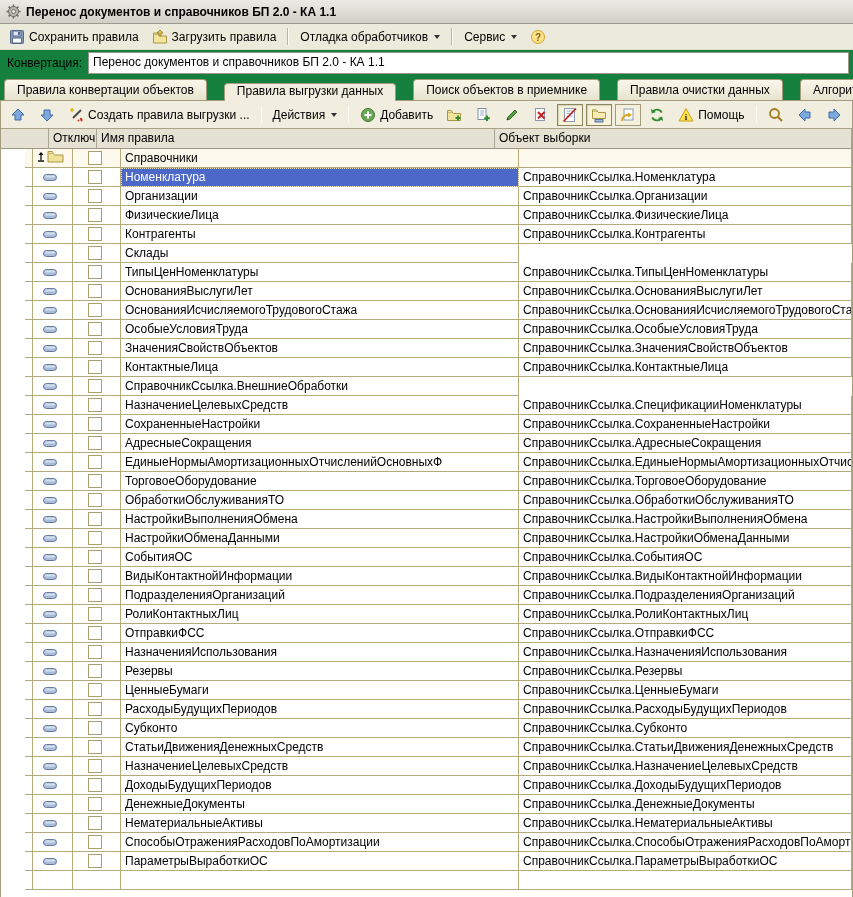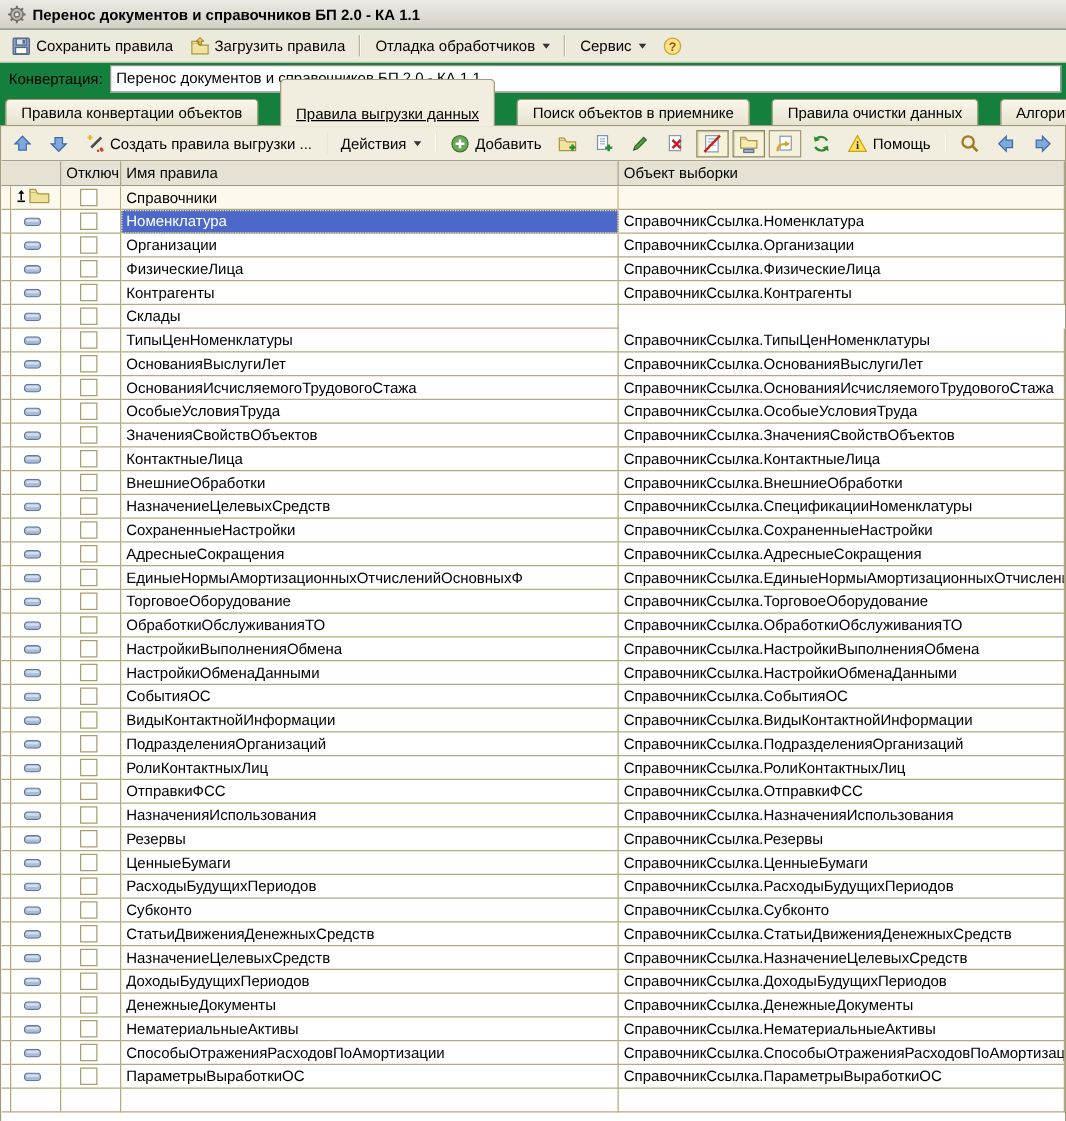--- a/index.html
+++ b/index.html
@@ -26,35 +26,35 @@
 
   
   .convrow{height:26px;flex:0 0 26px;display:flex;align-items:center;padding:0 4px 0 7px;gap:6px;}
   .convrow .field{flex:1;height:18px;background:#fff;border:1px solid #9a978a;
     padding:1px 4px;line-height:17px;white-space:nowrap;overflow:hidden;}
 
   
   .tabstrip{height:24px;flex:0 0 24px;display:flex;align-items:flex-end;padding:0 0 0 4px;gap:17px;position:relative;z-index:2;}
   .tab{padding:3px 12px 3px 12px;border:1px solid #a39b7c;border-bottom:none;
     border-radius:4px 4px 0 0;background:linear-gradient(#faf7ea,#e7e3d0);white-space:nowrap;}
-  .tab.active{background:#f1eedf;padding-top:20px;margin-bottom:-1px;position:relative;z-index:3;text-decoration:underline;}
+  .tab.active{background:#f1eedf;padding-top:0;margin-bottom:-1px;position:relative;z-index:3;}
 
   
   .panel{flex:1;border:1px solid #a39b7c;border-bottom:none;background:#f1eedf;
     display:flex;flex-direction:column;overflow:hidden;position:relative;z-index:1;}
   .toolbar.inner{height:27px;flex:0 0 27px;background:#f1eedf;}
 
   
   .table{flex:1;display:flex;flex-direction:column;overflow:hidden;border-top:1px solid #a9a188;background:#fff;}
   .trow,.thead{display:grid;grid-template-columns:8px 40px 48px 398px 1fr;}
   .thead{height:20px;flex:0 0 20px;background:#e6e2d3;}
   .thead .hc{border-right:1px solid #aaa694;border-bottom:1px solid #9b9786;
     padding:2px 4px;white-space:nowrap;overflow:hidden;line-height:15px;}
   .thead .hc.first{border-right:none;}
-  .tbody{flex:1;overflow:hidden;}
+  .tbody{flex:1;overflow:hidden;margin-left:24px;}
   .trow{height:19px;background:#fff;}
   .trow .c{border-right:1px solid #b4ab7d;border-bottom:1px solid #b4ab7d;
     display:flex;align-items:center;overflow:hidden;white-space:nowrap;}
   .trow .c.c0{border-right:1px solid #b4ab7d;}
   .trow .c.c3,.trow .c.c4{padding:0 4px;}
   .trow.group .c{background:#fdf9ec;}
   .c3.selected{background:#4c68c8;color:#fff;outline:1px dotted #efe6bb;outline-offset:-1px;}
   .cb{width:12px;height:12px;border:1px solid #a89e6e;background:#fff;margin-left:15px;display:inline-block;}
   .c1 .cicon{margin-left:10px;display:inline-flex;align-items:center;gap:2px;}
   .trow.group .c1 .cicon{margin-left:4px;}
@@ -467,21 +467,20 @@
               <span class="cicon">
                 <span><svg width="14" height="7" viewBox="0 0 14 7">
                     <rect x="0.5" y="0.5" width="13" height="6" rx="3" fill="#a9bdd8" stroke="#64799c"></rect>
                     <rect x="2" y="1.5" width="10" height="2" rx="1" fill="#d3dfee"></rect>
                   </svg></span>
               </span>
             </div>
             <div class="c c2">
               <span class="cb"></span>
             </div>
-            <div class="c c3">ВнешниеОбработки</div>
             <div class="c c4">СправочникСсылка.ВнешниеОбработки</div>
           </div>
           <div class="trow">
             <div class="c c0"></div>
             <div class="c c1">
               <span class="cicon">
                 <span><svg width="14" height="7" viewBox="0 0 14 7">
                     <rect x="0.5" y="0.5" width="13" height="6" rx="3" fill="#a9bdd8" stroke="#64799c"></rect>
                     <rect x="2" y="1.5" width="10" height="2" rx="1" fill="#d3dfee"></rect>
                   </svg></span>

